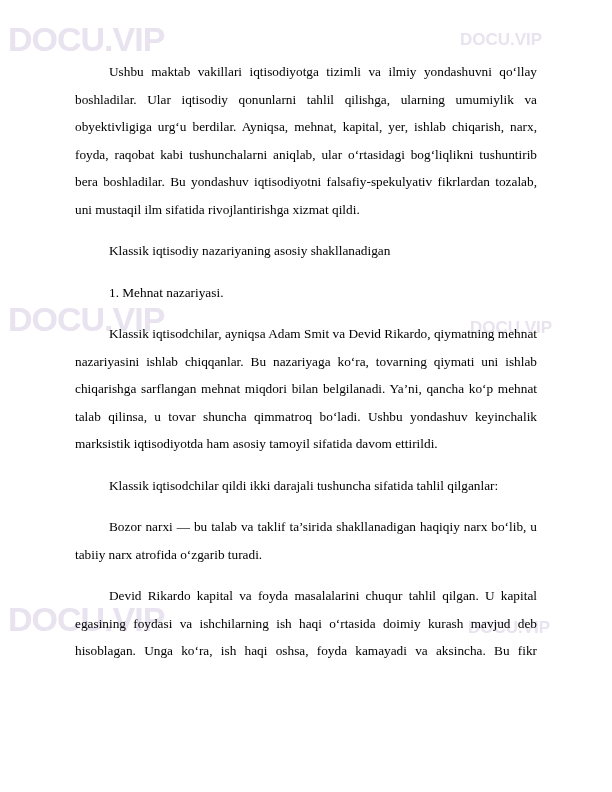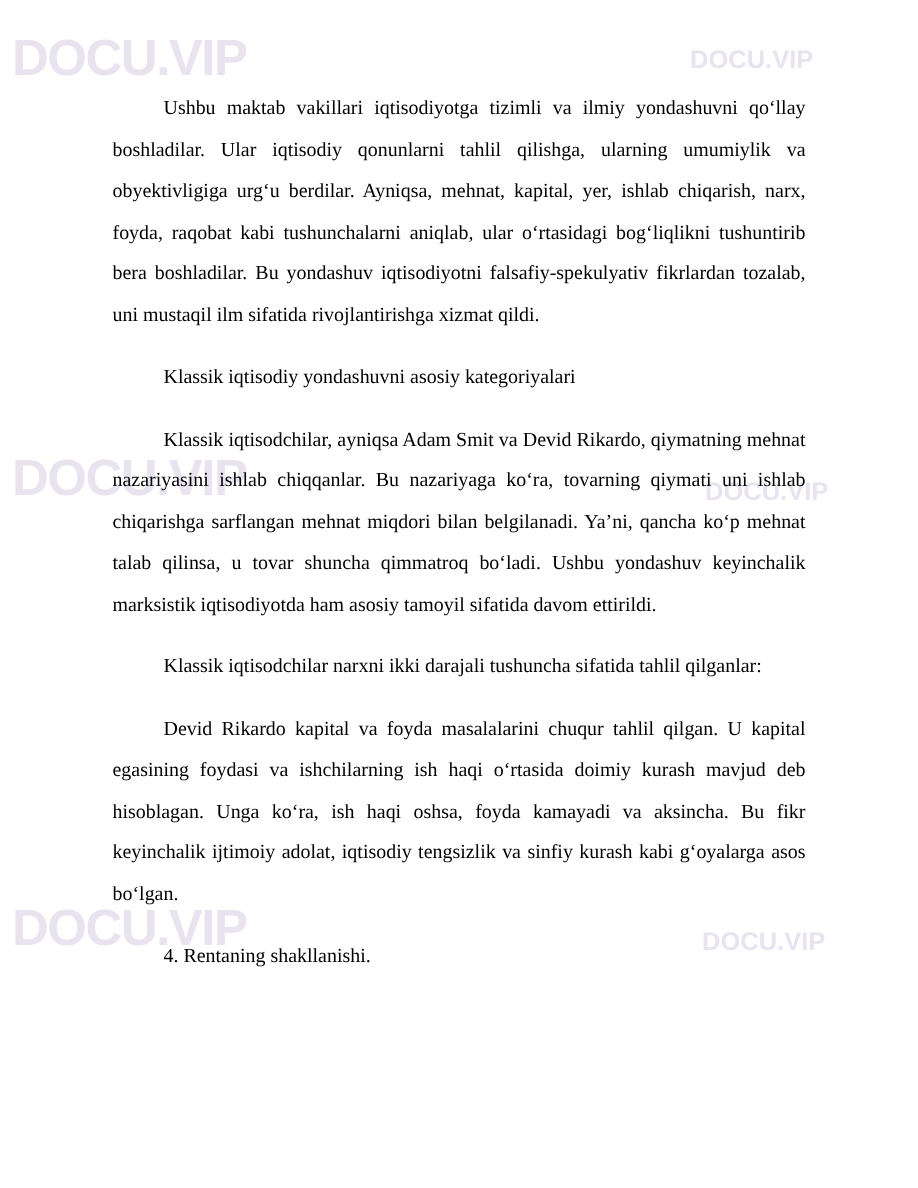--- a/index.html
+++ b/index.html
@@ -72,21 +72,23 @@
 
   <div class="wm wm-big" style="left:8px; top:20px;"><span>DOCU.VIP</span></div>
   <div class="wm wm-small" style="left:460px; top:30px;"><span>DOCU.VIP</span></div>
   <div class="wm wm-big" style="left:8px; top:300px;"><span>DOCU.VIP</span></div>
   <div class="wm wm-small" style="left:470px; top:318px;"><span>DOCU.VIP</span></div>
   <div class="wm wm-big" style="left:8px; top:600px;"><span>DOCU.VIP</span></div>
   <div class="wm wm-small" style="left:468px; top:618px;"><span>DOCU.VIP</span></div>
 
   <div class="content">
     <p class="indent">Ushbu maktab vakillari iqtisodiyotga tizimli va ilmiy yondashuvni qo‘llay boshladilar. Ular iqtisodiy qonunlarni tahlil qilishga, ularning umumiylik va obyektivligiga urg‘u berdilar. Ayniqsa, mehnat, kapital, yer, ishlab chiqarish, narx, foyda, raqobat kabi tushunchalarni aniqlab, ular o‘rtasidagi bog‘liqlikni tushuntirib bera boshladilar. Bu yondashuv iqtisodiyotni falsafiy-spekulyativ fikrlardan tozalab, uni mustaqil ilm sifatida rivojlantirishga xizmat qildi.</p>
-    <p class="indent">Klassik iqtisodiy yondashuvni asosiy kategoriyalari</p>
+    <p class="indent">Klassik iqtisodiy nazariyaning asosiy shakllanadigan</p>
+    <p class="indent">1. Mehnat nazariyasi.</p>
     <p class="indent">Klassik iqtisodchilar, ayniqsa Adam Smit va Devid Rikardo, qiymatning mehnat nazariyasini ishlab chiqqanlar. Bu nazariyaga ko‘ra, tovarning qiymati uni ishlab chiqarishga sarflangan mehnat miqdori bilan belgilanadi. Ya’ni, qancha ko‘p mehnat talab qilinsa, u tovar shuncha qimmatroq bo‘ladi. Ushbu yondashuv keyinchalik marksistik iqtisodiyotda ham asosiy tamoyil sifatida davom ettirildi.</p>
-    <p class="indent">Klassik iqtisodchilar narxni ikki darajali tushuncha sifatida tahlil qilganlar:</p>
+    <p class="indent">Klassik iqtisodchilar qildi ikki darajali tushuncha sifatida tahlil qilganlar:</p>
+    <p class="indent">Bozor narxi — bu talab va taklif ta’sirida shakllanadigan haqiqiy narx bo‘lib, u tabiiy narx atrofida o‘zgarib turadi.</p>
     <p class="indent">Devid Rikardo kapital va foyda masalalarini chuqur tahlil qilgan. U kapital egasining foydasi va ishchilarning ish haqi o‘rtasida doimiy kurash mavjud deb hisoblagan. Unga ko‘ra, ish haqi oshsa, foyda kamayadi va aksincha. Bu fikr keyinchalik ijtimoiy adolat, iqtisodiy tengsizlik va sinfiy kurash kabi g‘oyalarga asos bo‘lgan.</p>
     <p class="indent">4. Rentaning shakllanishi.</p>
   </div>
 
   <div class="pageno">8</div>
 </div>
 
 </body></html>

